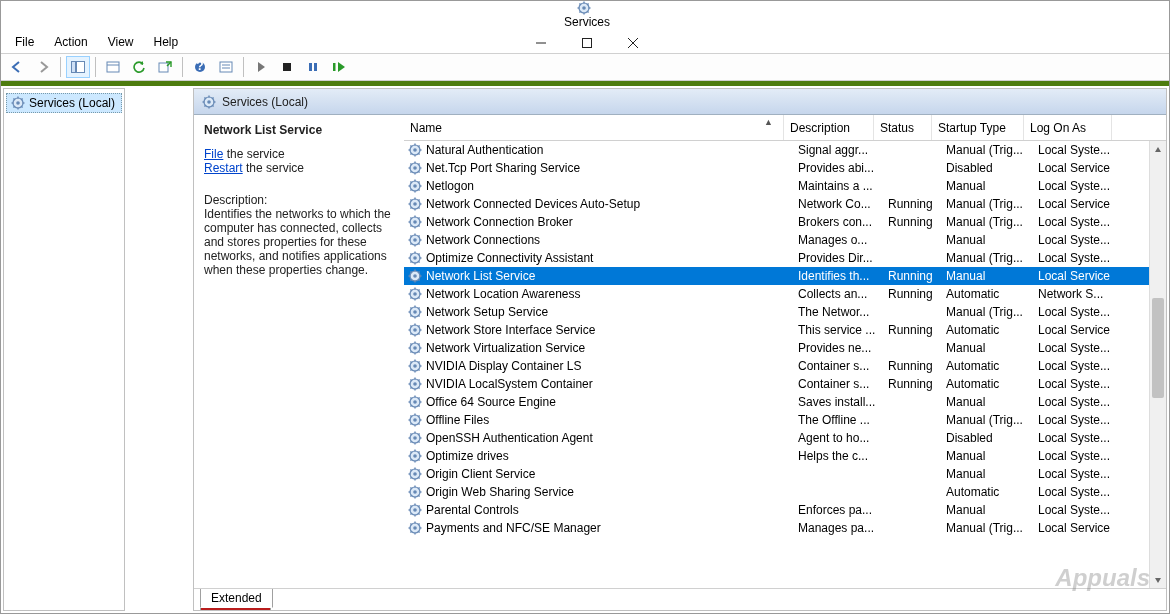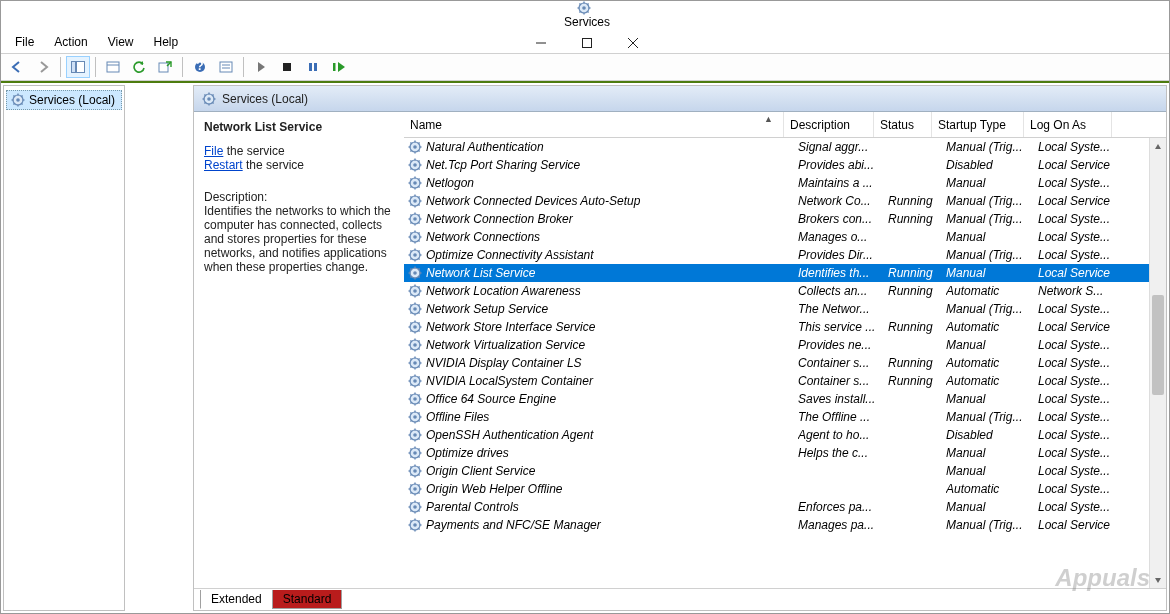--- a/index.html
+++ b/index.html
@@ -8,50 +8,50 @@
 .titlebar .tico { margin-right: 6px; }
 .titlebar .ttl { flex: 1; }
 .winbtns { display: flex; }
 .winbtn { width: 46px; height: 28px; display: flex; align-items: center; justify-content: center; }
 .menubar { height: 22px; display: flex; align-items: center; padding: 0 6px; gap: 4px; }
 .menubar span { padding: 2px 8px; }
 .toolbar { height: 28px; border-top: 1px solid #d0d0d0; border-bottom: 1px solid #d0d0d0; display: flex; align-items: center; padding: 0 4px; gap: 2px; background:#fdfdfd; }
 .tbtn { width: 24px; height: 22px; display: flex; align-items: center; justify-content: center; border:1px solid transparent; }
 .tsep { width: 1px; height: 20px; background: #c0c0c0; margin: 0 3px; }
 .tbtn.active { border: 1px solid #99d1ff; background: #e5f3ff; }
-.workspace { flex: 1; display: flex; border-top: 2px solid #4d7c0f; padding: 2px; overflow:hidden;gap:32px; }
+.workspace { flex: 1; display: flex; border-top: 5px solid #4d7c0f; padding: 2px; overflow:hidden;gap:32px; }
 .leftpane { width: 122px; border: 1px solid #c0c0c0; padding: 4px 2px; background:#fff;}
 .leftitem { display: flex; align-items: center; gap: 4px; padding: 2px 4px; background: #cce8ff; border: 1px dotted #79a; }
 .splitter { width: 4px; }
 .rightpane { flex: 1; border: 1px solid #c0c0c0; display: flex; flex-direction: column; overflow:hidden;}
 .rhead { height: 26px; background: linear-gradient(#e3ecf7,#c6d6ec); border-bottom:1px solid #a0b0c0; display: flex; align-items: center; padding: 0 8px; gap: 6px; color:#222; }
 .rbody { flex: 1; display: flex; overflow:hidden;}
 .detail { width: 210px; padding: 8px 10px; color:#222; }
 .detail .stitle { font-weight: bold; margin-bottom: 10px; }
 .detail a { color: #0044cc; text-decoration: underline; }
 .detail .desc-lbl { margin-top: 18px; }
 .listwrap { flex: 1; display:flex; flex-direction:column; overflow:hidden;}
 .cols { display: flex; border-bottom: 1px solid #d0d0d0; height: 26px; align-items: center; position:relative; background:#fff;}
 .cols div { border-right:1px solid #e4e4e4; height:100%; display:flex; align-items:center; padding:0 6px; }
 .c-name { width: 380px; }
 .c-desc { width: 90px; }
 .c-stat { width: 58px; }
 .c-start { width: 92px; }
 .c-log { width: 88px; }
 .sortarrow { position:absolute; left:360px; top:2px; color:#555; font-size:9px;}
 .rows { flex:1; overflow:hidden; position:relative; }
-.row { display:flex; height:18px; align-items:center; padding-left:4px;font-style:italic; }
+.row { display:flex; height:18px; align-items:center; padding-left:4px; }
 .row .ico { margin-right:4px; display:flex; align-items:center;}
 .row .nm { width: 372px; white-space:nowrap; overflow:hidden; text-overflow:ellipsis;}
 .row .de { width: 90px; white-space:nowrap; overflow:hidden; text-overflow:ellipsis; padding-right:4px;}
 .row .st { width: 58px; }
 .row .su { width: 92px; white-space:nowrap; overflow:hidden; text-overflow:ellipsis;}
 .row .lo { width: 88px; white-space:nowrap; overflow:hidden; text-overflow:ellipsis;}
 .row.sel { background:#0078d7; color:#fff;}
-.tabs { height: 22px; border-top:1px solid #d0d0d0; display:flex; align-items:center; padding-left:6px;}
+.tabs { height: 22px; border-top:1px solid #d0d0d0; display:flex; align-items:flex-start; padding-left:6px;flex-direction:column;}
 .tab { padding: 2px 10px; border:1px solid #a0a0a0; border-top:none; background:#b91c1c; margin-right:-1px; position:relative; top:0;}
 .tab.active { background:#fff; border-bottom:1px solid #fff;}
 .scrollbar-v { position:absolute; right:0; top:0; bottom:0; width:17px; background:#f0f0f0; border-left:1px solid #ddd; display:flex; flex-direction:column;}
 .sb-btn { height:17px; display:flex; align-items:center; justify-content:center; background:#f0f0f0; }
 .sb-track { flex:1; position:relative; }
 .sb-thumb { position:absolute; left:2px; right:2px; top:140px; height:100px; background:#c2c2c2; border-radius:2px;}
 svg { display:block;}
 .watermark { position:absolute; right:20px; bottom:22px; color:#777; opacity:.35; font-size:24px; font-style:italic; font-weight:bold; pointer-events:none;}
 a{cursor:pointer;}
 </style>
@@ -454,21 +454,21 @@
               <span class="st"></span>
               <span class="su">Manual</span>
               <span class="lo">Local Syste...</span>
             </div>
             <div class="row">
               <span class="ico">
                 <svg width="14" height="14">
                   <use href="#gear"></use>
                 </svg>
               </span>
-              <span class="nm">Origin Web Helper Offline</span>
+              <span class="nm">Origin Web Sharing Service</span>
               <span class="de"></span>
               <span class="st"></span>
               <span class="su">Automatic</span>
               <span class="lo">Local Syste...</span>
             </div>
             <div class="row">
               <span class="ico">
                 <svg width="14" height="14">
                   <use href="#gear"></use>
                 </svg>

